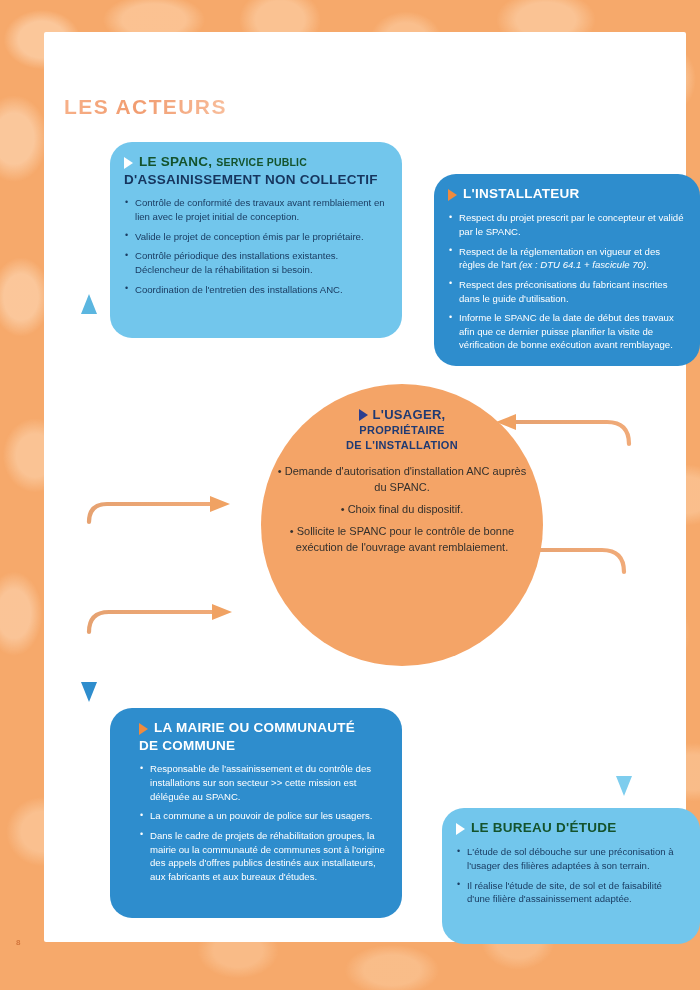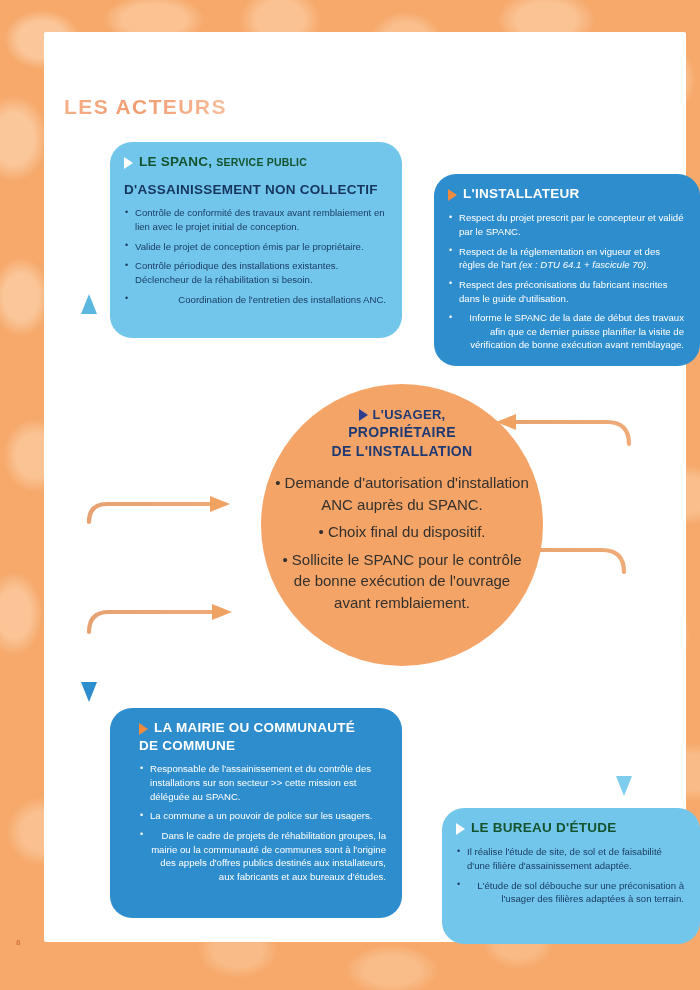--- a/index.html
+++ b/index.html
@@ -140,21 +140,21 @@
     list-style: none;
     margin-top: 9px;
   }
   ul.bullets li {
     position: relative;
     padding-left: 11px;
     margin-bottom: 6px;
     font-size: 9.6px;
     line-height: 1.42;
   }
-  ul.bullets li:last-child { margin-bottom: 0; text-align: right; }
+  ul.bullets li:last-child { margin-bottom: 0; }
   ul.bullets li::before {
     content: "•";
     position: absolute;
     left: 1px;
     top: -0.5px;
     font-size: 9px;
   }
   ul.bullets.navy  li { color: #1B3D63; }
   ul.bullets.navy  li::before { color: #1B3D63; }
   ul.bullets.white li { color: #FFFFFF; }
@@ -186,32 +186,32 @@
     gap: 5px;
   }
   #circle-usager .c-title {
     font-size: 13px;
     font-weight: bold;
     color: #1F3A73;
     letter-spacing: .3px;
     line-height: 1.32;
   }
   #circle-usager .c-line {
-    font-size: 14px;
+    font-size: 11px;
     font-weight: bold;
     color: #1F3A73;
     letter-spacing: .3px;
     line-height: 1.32;
   }
   #circle-usager ul.c-bullets {
     list-style: none;
     margin-top: 12px;
   }
   #circle-usager ul.c-bullets li {
-    font-size: 15px;
+    font-size: 11px;
     line-height: 1.44;
     color: #33302D;
     margin-bottom: 6px;
   }
   #circle-usager ul.c-bullets li::before {
     content: "• ";
   }
 
   
   #arrows { position: absolute; inset: 0; pointer-events: none; }
@@ -289,21 +289,21 @@
     </svg>
 
     <div class="box light" id="box-spanc">
       <div class="box-head">
         <span class="tri"></span>
         <h2 class="title-navy">
           <span>LE SPANC,</span>
           <span class="sub">SERVICE PUBLIC</span>
         </h2>
       </div>
-      <div class="head2 navy" style="margin-top:12px">D'ASSAINISSEMENT NON COLLECTIF</div>
+      <div class="head2 navy" style="margin-top:2px">D'ASSAINISSEMENT NON COLLECTIF</div>
       <ul class="bullets navy">
         <li>Contrôle de conformité des travaux avant remblaiement en lien avec le projet initial de conception.</li>
         <li>Valide le projet de conception émis par le propriétaire.</li>
         <li>Contrôle périodique des installations existantes. Déclencheur de la réhabilitation si besoin.</li>
         <li>Coordination de l'entretien des installations ANC.</li>
       </ul>
     </div>
 
     <div class="box mid" id="box-installateur">
       <div class="box-head">
@@ -344,19 +344,19 @@
         <li>Dans le cadre de projets de réhabilitation groupes, la mairie ou la communauté de communes sont à l'origine des appels d'offres publics destinés aux installateurs, aux fabricants et aux bureaux d'études.</li>
       </ul>
     </div>
 
     <div class="box light" id="box-bureau">
       <div class="box-head">
         <span class="tri"></span>
         <h2 class="title-navy">LE BUREAU D'ÉTUDE</h2>
       </div>
       <ul class="bullets navy">
+        <li>L'étude de sol débouche sur une préconisation à l'usager des filières adaptées à son terrain.</li>
         <li>Il réalise l'étude de site, de sol et de faisabilité d'une filière d'assainissement adaptée.</li>
-        <li>L'étude de sol débouche sur une préconisation à l'usager des filières adaptées à son terrain.</li>
       </ul>
     </div>
 
   </div>
 </div>
 
 </body></html>

